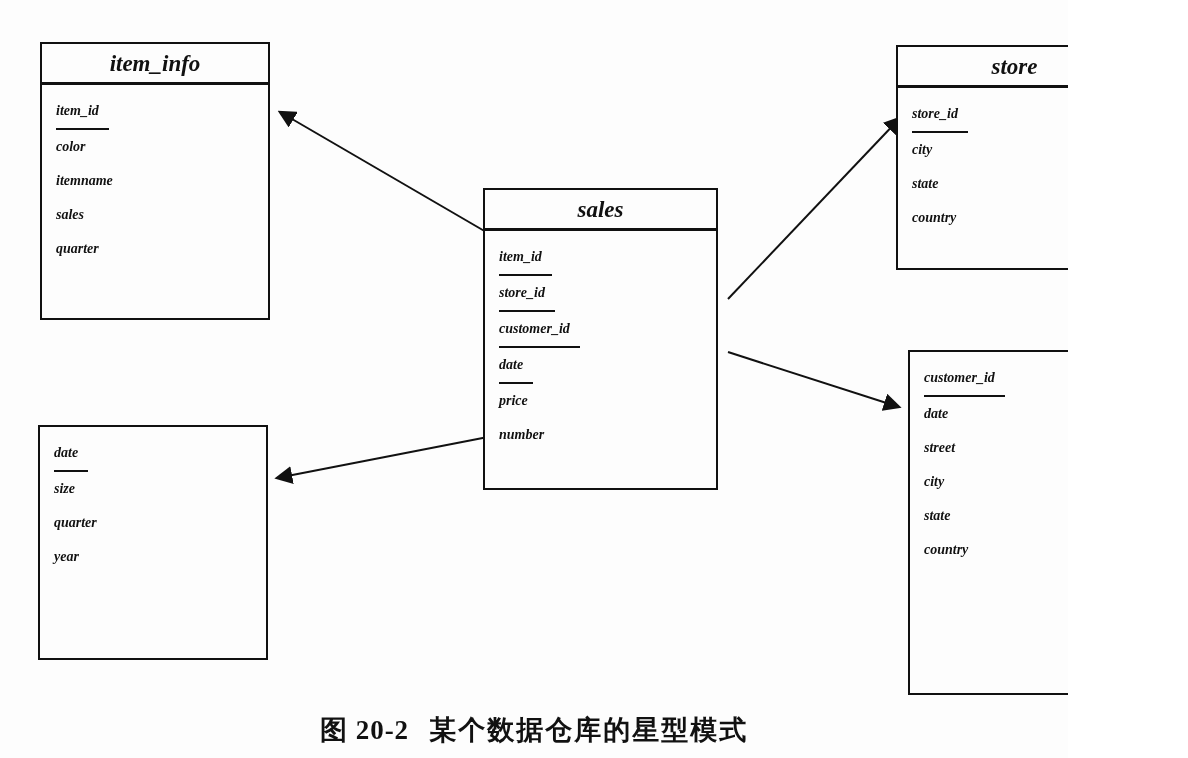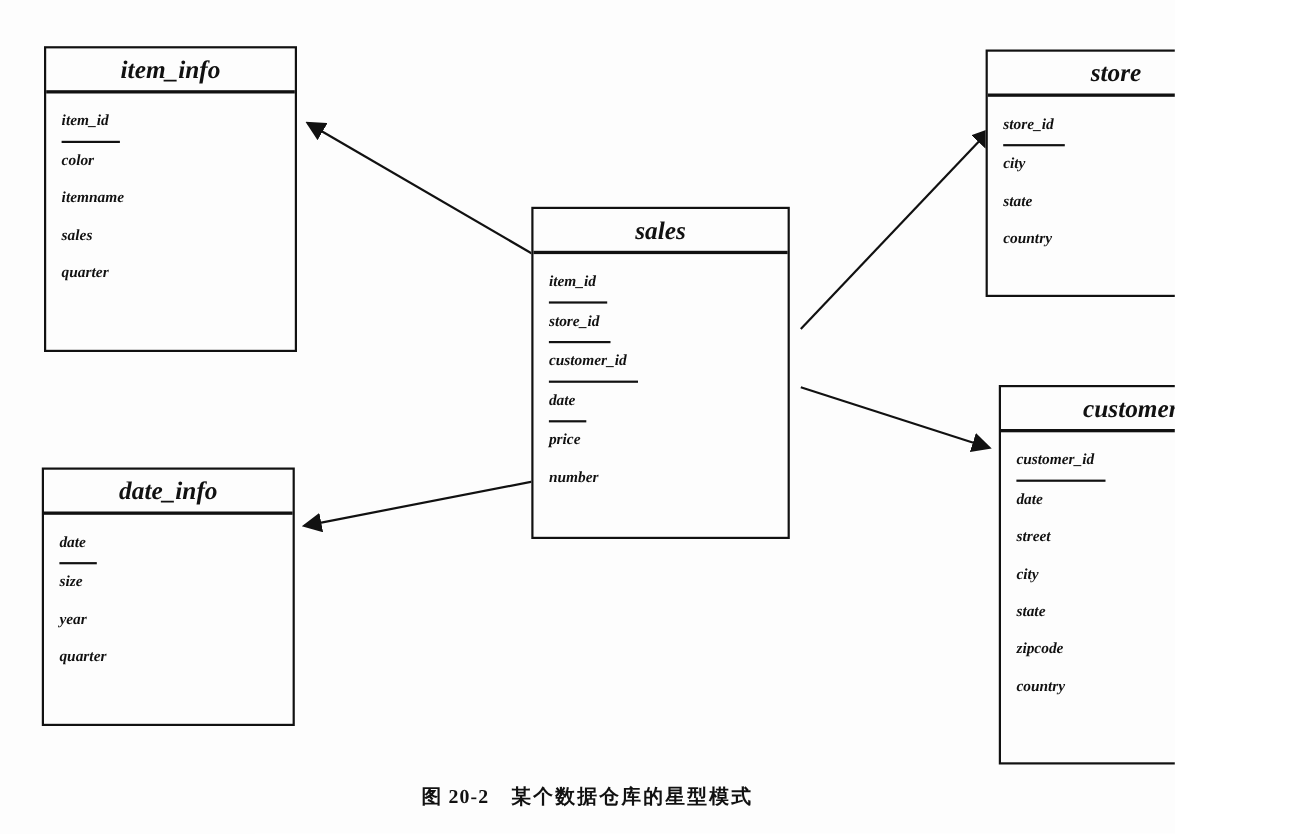--- a/index.html
+++ b/index.html
@@ -56,21 +56,21 @@
     border-bottom: 2px solid #111;
     padding-right: 10px;
   }
   .caption {
     position: absolute;
     left: 0;
     top: 712px;
     width: 100%;
     text-align: center;
     font-weight: bold;
-    font-size: 18px;
+    font-size: 27px;
     font-style: normal;
     letter-spacing: 2px;
   }
   .caption .cap-label {
     margin-right: 20px;
     letter-spacing: 1px;
   }
 </style>
 </head>
 <body>
@@ -116,38 +116,35 @@
       <div class="field"><span class="field-text key">item_id</span></div>
       <div class="field"><span class="field-text key">store_id</span></div>
       <div class="field"><span class="field-text key">customer_id</span></div>
       <div class="field"><span class="field-text key">date</span></div>
       <div class="field"><span class="field-text">price</span></div>
       <div class="field"><span class="field-text">number</span></div>
     </div>
   </div>
 
   <div class="table-box" style="left:38px; top:425px; width:230px; height:235px;">
-    <div class="table-header">date_info</div>
     <div class="table-fields">
       <div class="field"><span class="field-text key">date</span></div>
       <div class="field"><span class="field-text">size</span></div>
+      <div class="field"><span class="field-text">quarter</span></div>
       <div class="field"><span class="field-text">year</span></div>
-      <div class="field"><span class="field-text">quarter</span></div>
     </div>
   </div>
 
   <div class="table-box" style="left:908px; top:350px; width:240px; height:345px;">
-    <div class="table-header">customer</div>
     <div class="table-fields">
       <div class="field"><span class="field-text key">customer_id</span></div>
       <div class="field"><span class="field-text">date</span></div>
       <div class="field"><span class="field-text">street</span></div>
       <div class="field"><span class="field-text">city</span></div>
       <div class="field"><span class="field-text">state</span></div>
-      <div class="field"><span class="field-text">zipcode</span></div>
       <div class="field"><span class="field-text">country</span></div>
     </div>
   </div>
 
   <div class="caption">
     <span class="cap-label">图 20-2</span><span class="cap-text">某个数据仓库的星型模式</span>
   </div>
 
 </div>
 

